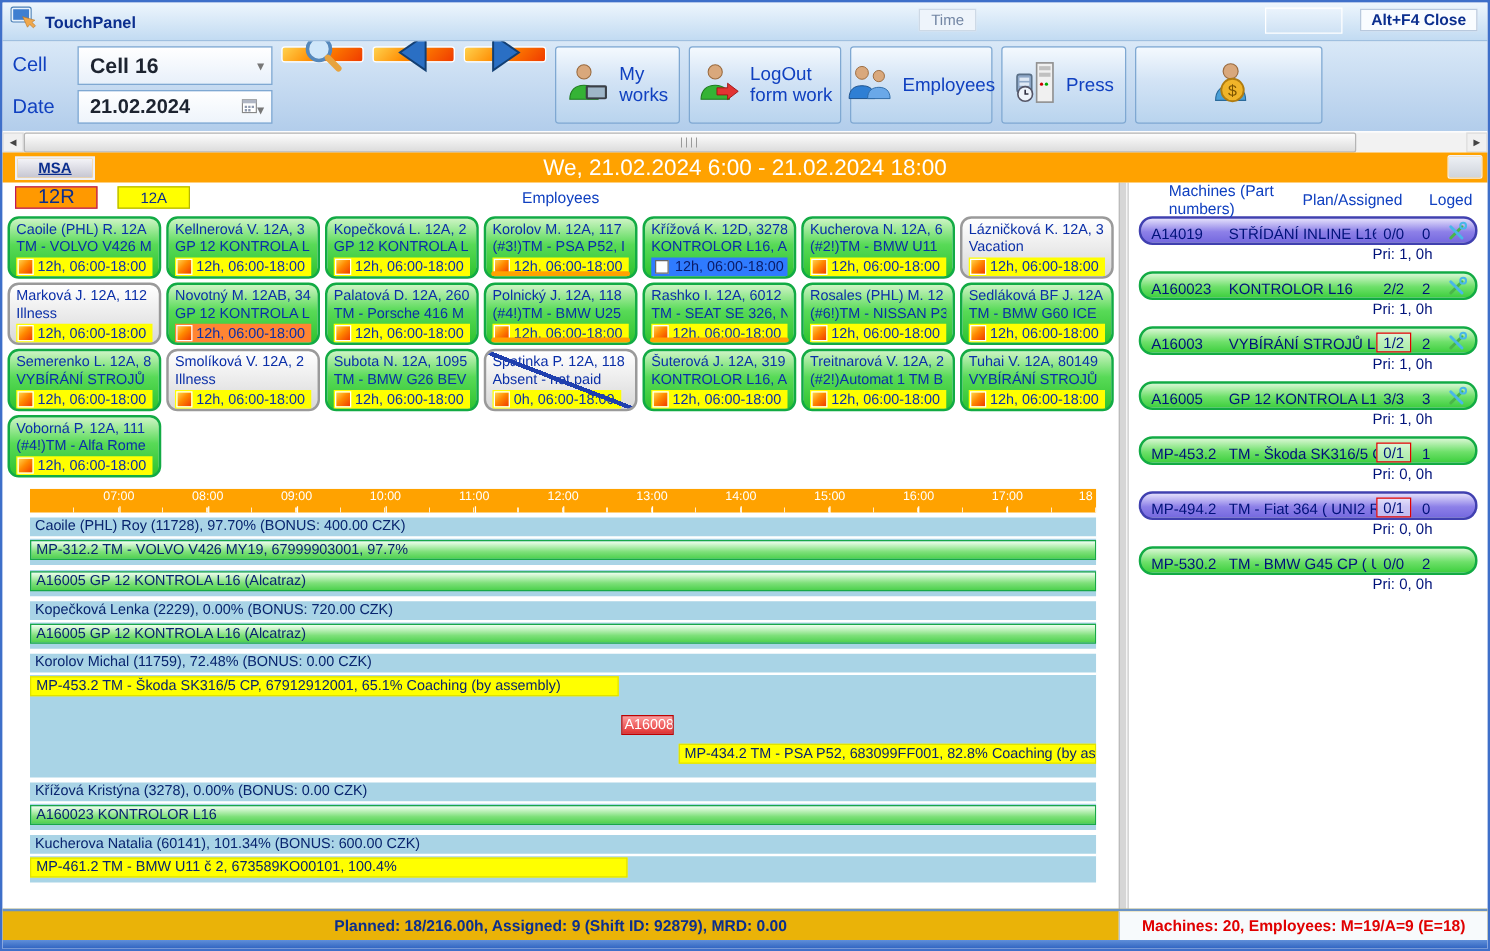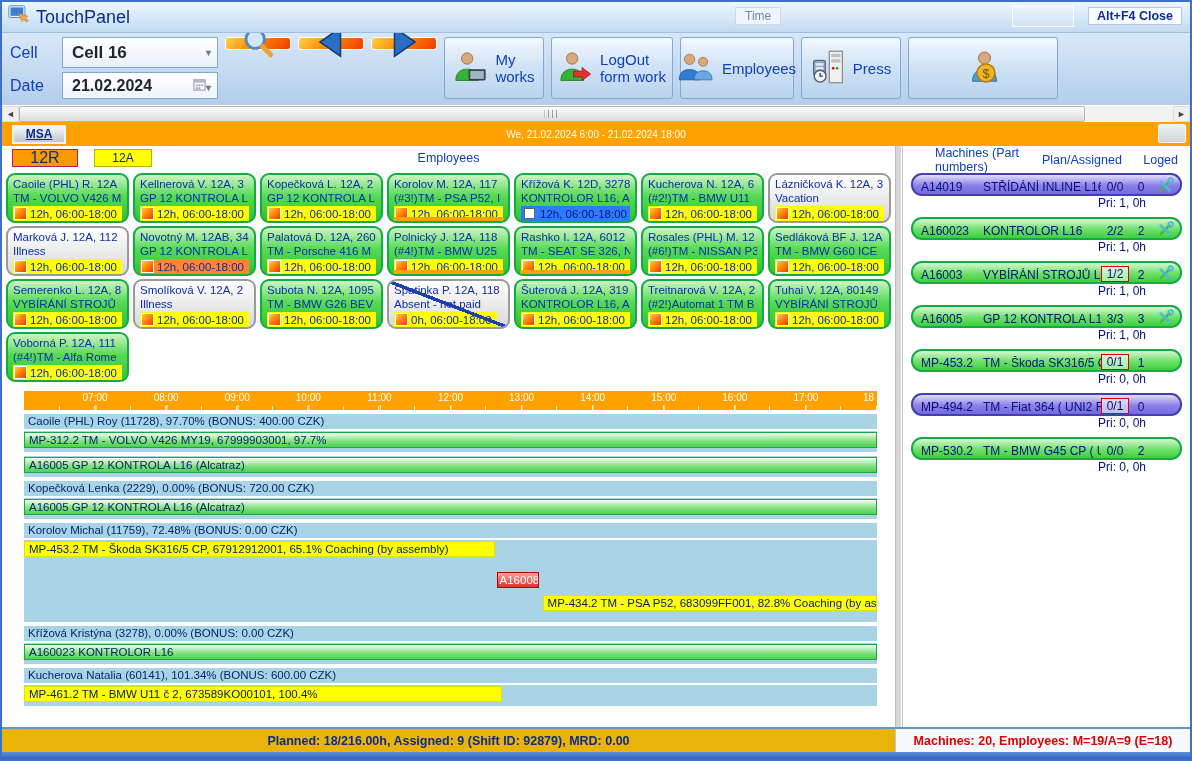--- a/index.html
+++ b/index.html
@@ -3,21 +3,21 @@
 <meta charset="utf-8">
 <style>
   * { box-sizing: border-box; }
   body { margin:0; font-family:"Liberation Sans", sans-serif; background:#888; }
   .window { width:1192px; height:761px; border:2px solid #3e6fc9; background:#fff;
             display:flex; flex-direction:column; overflow:hidden; position:relative; }
 
   
   .titlebar { flex:0 0 31px; background:linear-gradient(#eef6fd,#c2dbf2); display:flex;
               align-items:center; padding:0 6px; position:relative; border-bottom:1px solid #9fbfdf; }
-  .title { color:#0b2e8e; font-weight:normal; font-size:18px; margin-left:6px; }
+  .title { color:#0b2e8e; font-weight:bold; font-size:13px; margin-left:6px; }
   .time-chip { position:absolute; left:733px; top:5px; background:#eef4fb; border:1px solid #cdd9e6;
                color:#7285a3; font-size:12px; padding:1px 9px; }
   .blank-btn { position:absolute; right:116px; top:4px; width:62px; height:21px;
                background:linear-gradient(#eaf3fc,#cfe2f4); border:1px solid #ffffff; }
   .close-chip { position:absolute; right:8px; top:5px; background:#f9fcff; border:1px solid #b9c9dd;
                 color:#0b2e8e; font-weight:bold; font-size:12.5px; padding:1px 8px; }
 
   
   .toolbar { flex:0 0 72px; background:linear-gradient(#d9e8f7,#b2cdeb); display:flex;
              padding:4px 0 6px 8px; gap:7px; overflow:hidden; }
@@ -41,24 +41,24 @@
   .hs-arrow { width:17px; display:flex; align-items:center; justify-content:center;
               color:#444; font-size:9px; background:#f0f0f0; border:1px solid #dcdcdc; }
   .hs-thumb { width:1066px; background:linear-gradient(#fdfdfd,#dcdcdc); border:1px solid #b5b5b5;
               border-radius:2px; position:relative; }
   .hs-grip { position:absolute; left:50%; top:3px; bottom:3px; width:15px; transform:translateX(-50%);
              background:repeating-linear-gradient(90deg,#9a9a9a 0 1px,transparent 1px 4px); }
   .hs-track { flex:1; }
 
   
   .daybar { flex:0 0 24px; background:#ffa200; display:flex; align-items:center; position:relative; }
-  .msa { margin-left:10px; width:54px; height:19px; background:linear-gradient(#f4f4f8,#c6c6d2);
+  .msa { margin-left:10px; width:64px; height:19px; background:linear-gradient(#f4f4f8,#c6c6d2);
          border:2px solid #eef0f6; display:flex; align-items:center; justify-content:center;
          color:#0b2e8e; font-weight:bold; font-size:12px; z-index:2;text-decoration:underline; }
-  .range { position:absolute; left:0; right:0; text-align:center; color:#fff; font-size:10px; }
+  .range { position:absolute; left:0; right:0; text-align:center; color:#fff; font-size:18px; }
   .obtn { position:absolute; right:4px; top:2px; width:28px; height:19px; background:linear-gradient(#eef1f5,#cfd4dc);
           border:1px solid #f2f4f8; border-radius:2px; }
 
   
   .main { flex:1; display:flex; min-height:0; }
   .left { width:893px; display:flex; flex-direction:column; background:#fff; min-height:0; }
 
   .tabrow { flex:0 0 24px; display:flex; align-items:center; position:relative; }
   .tab12r { margin-left:10px; width:66px; height:18px; background:#ff9900; border:1px solid #be185d;
             color:#0b2e8e; font-size:16px; display:flex; align-items:center; justify-content:center; z-index:2; }

